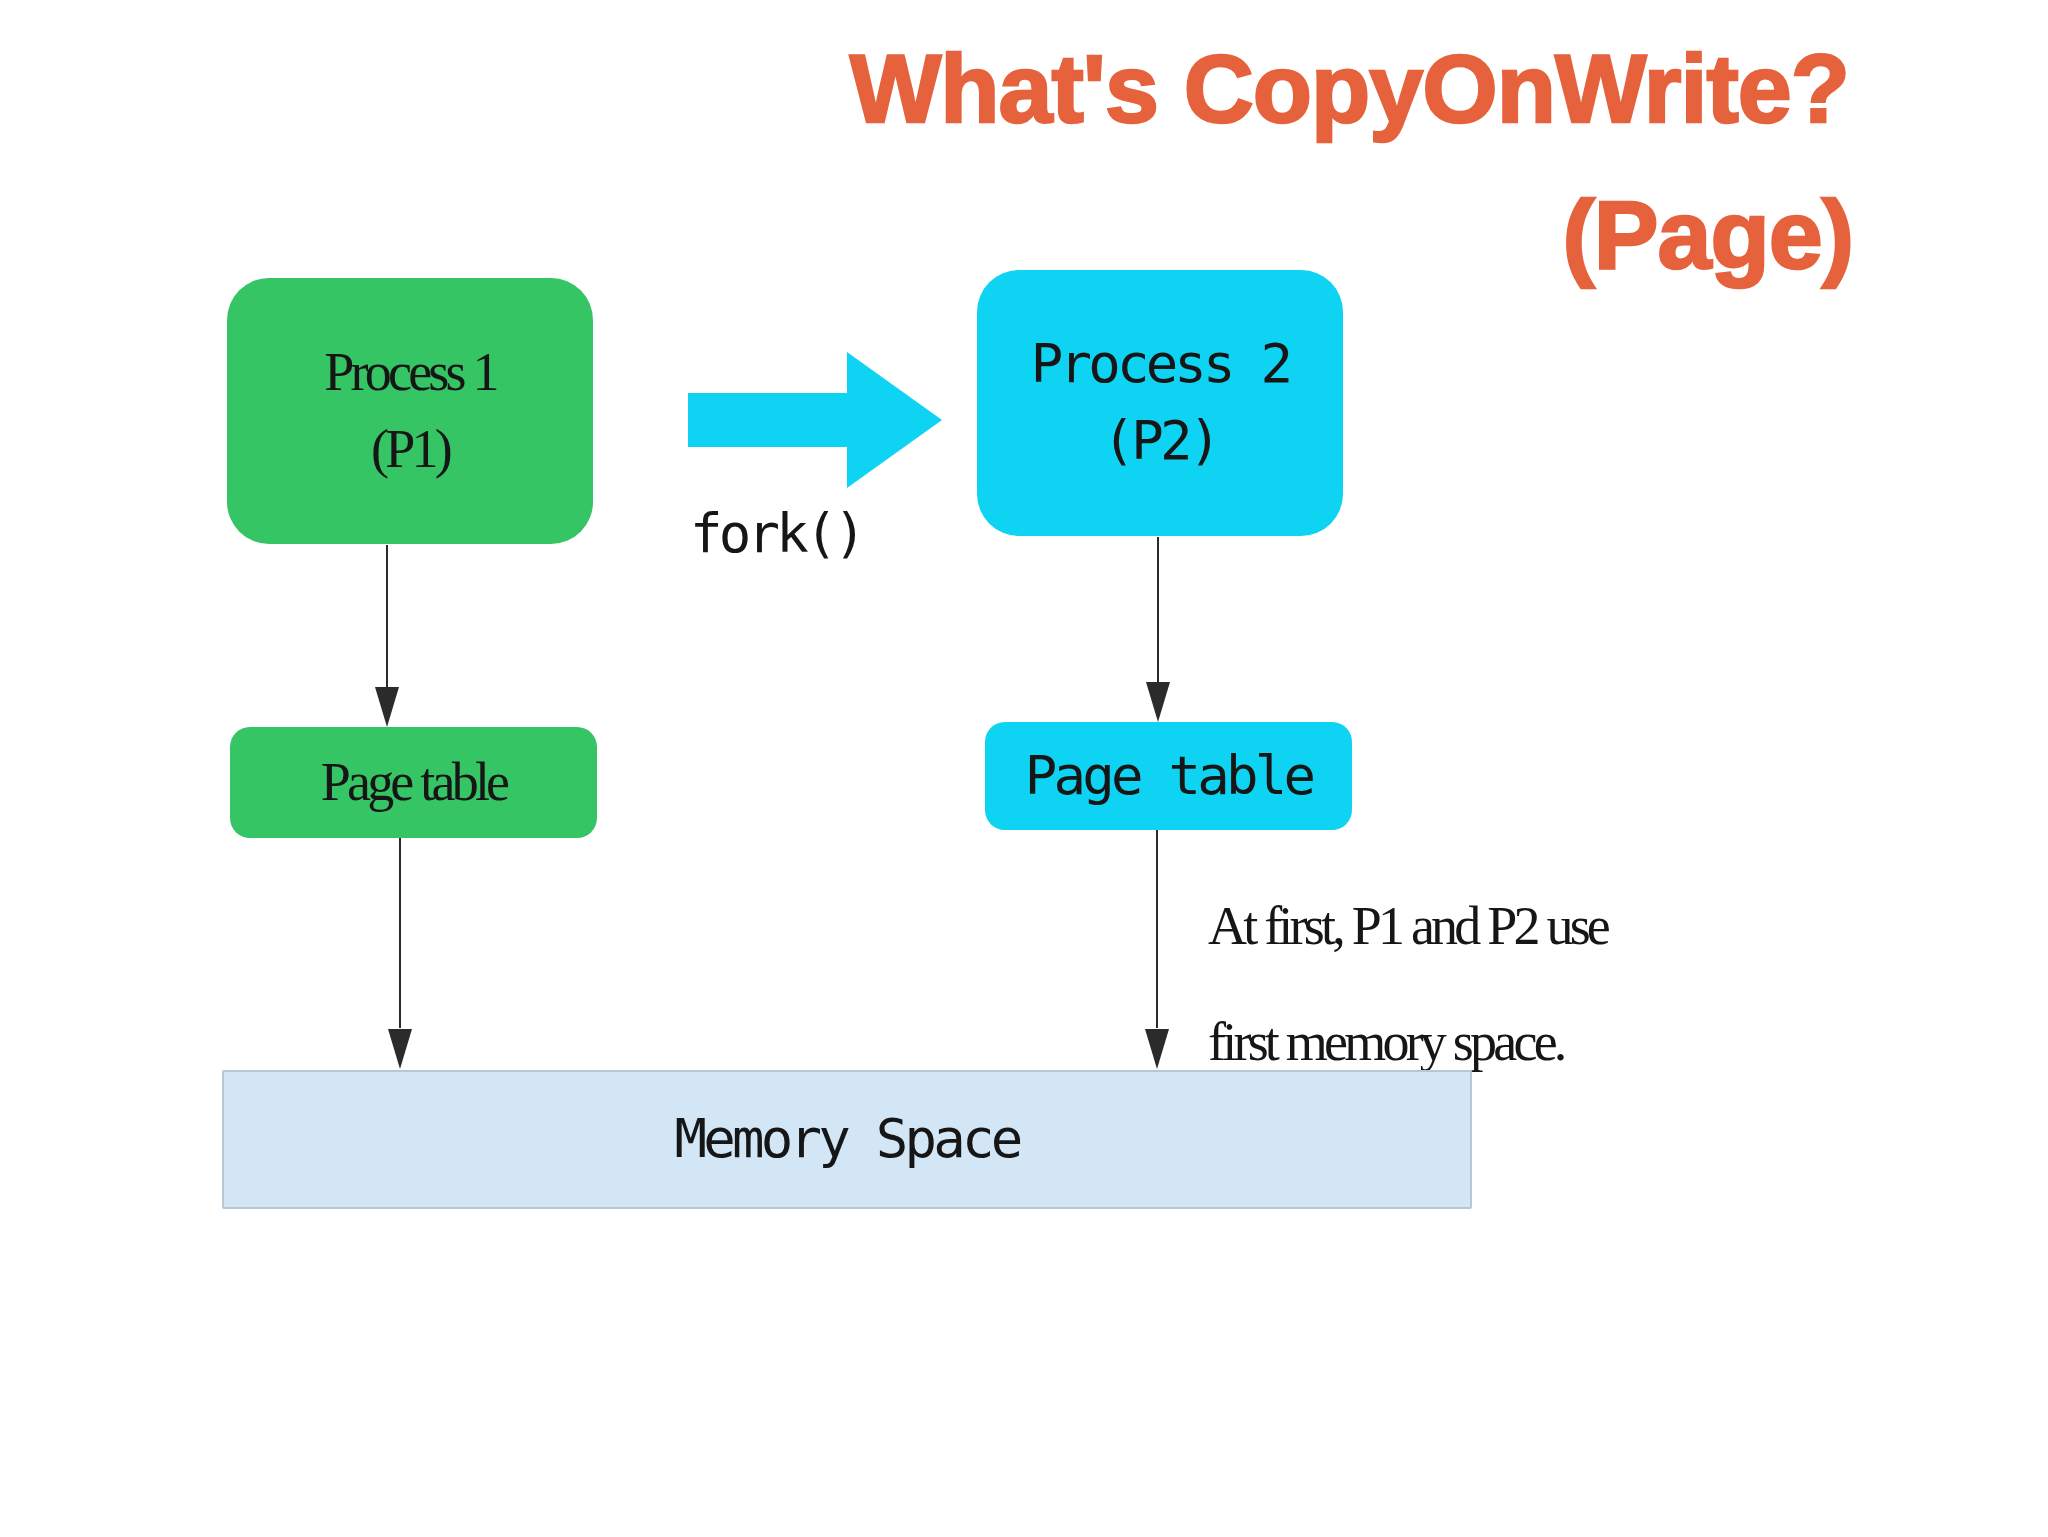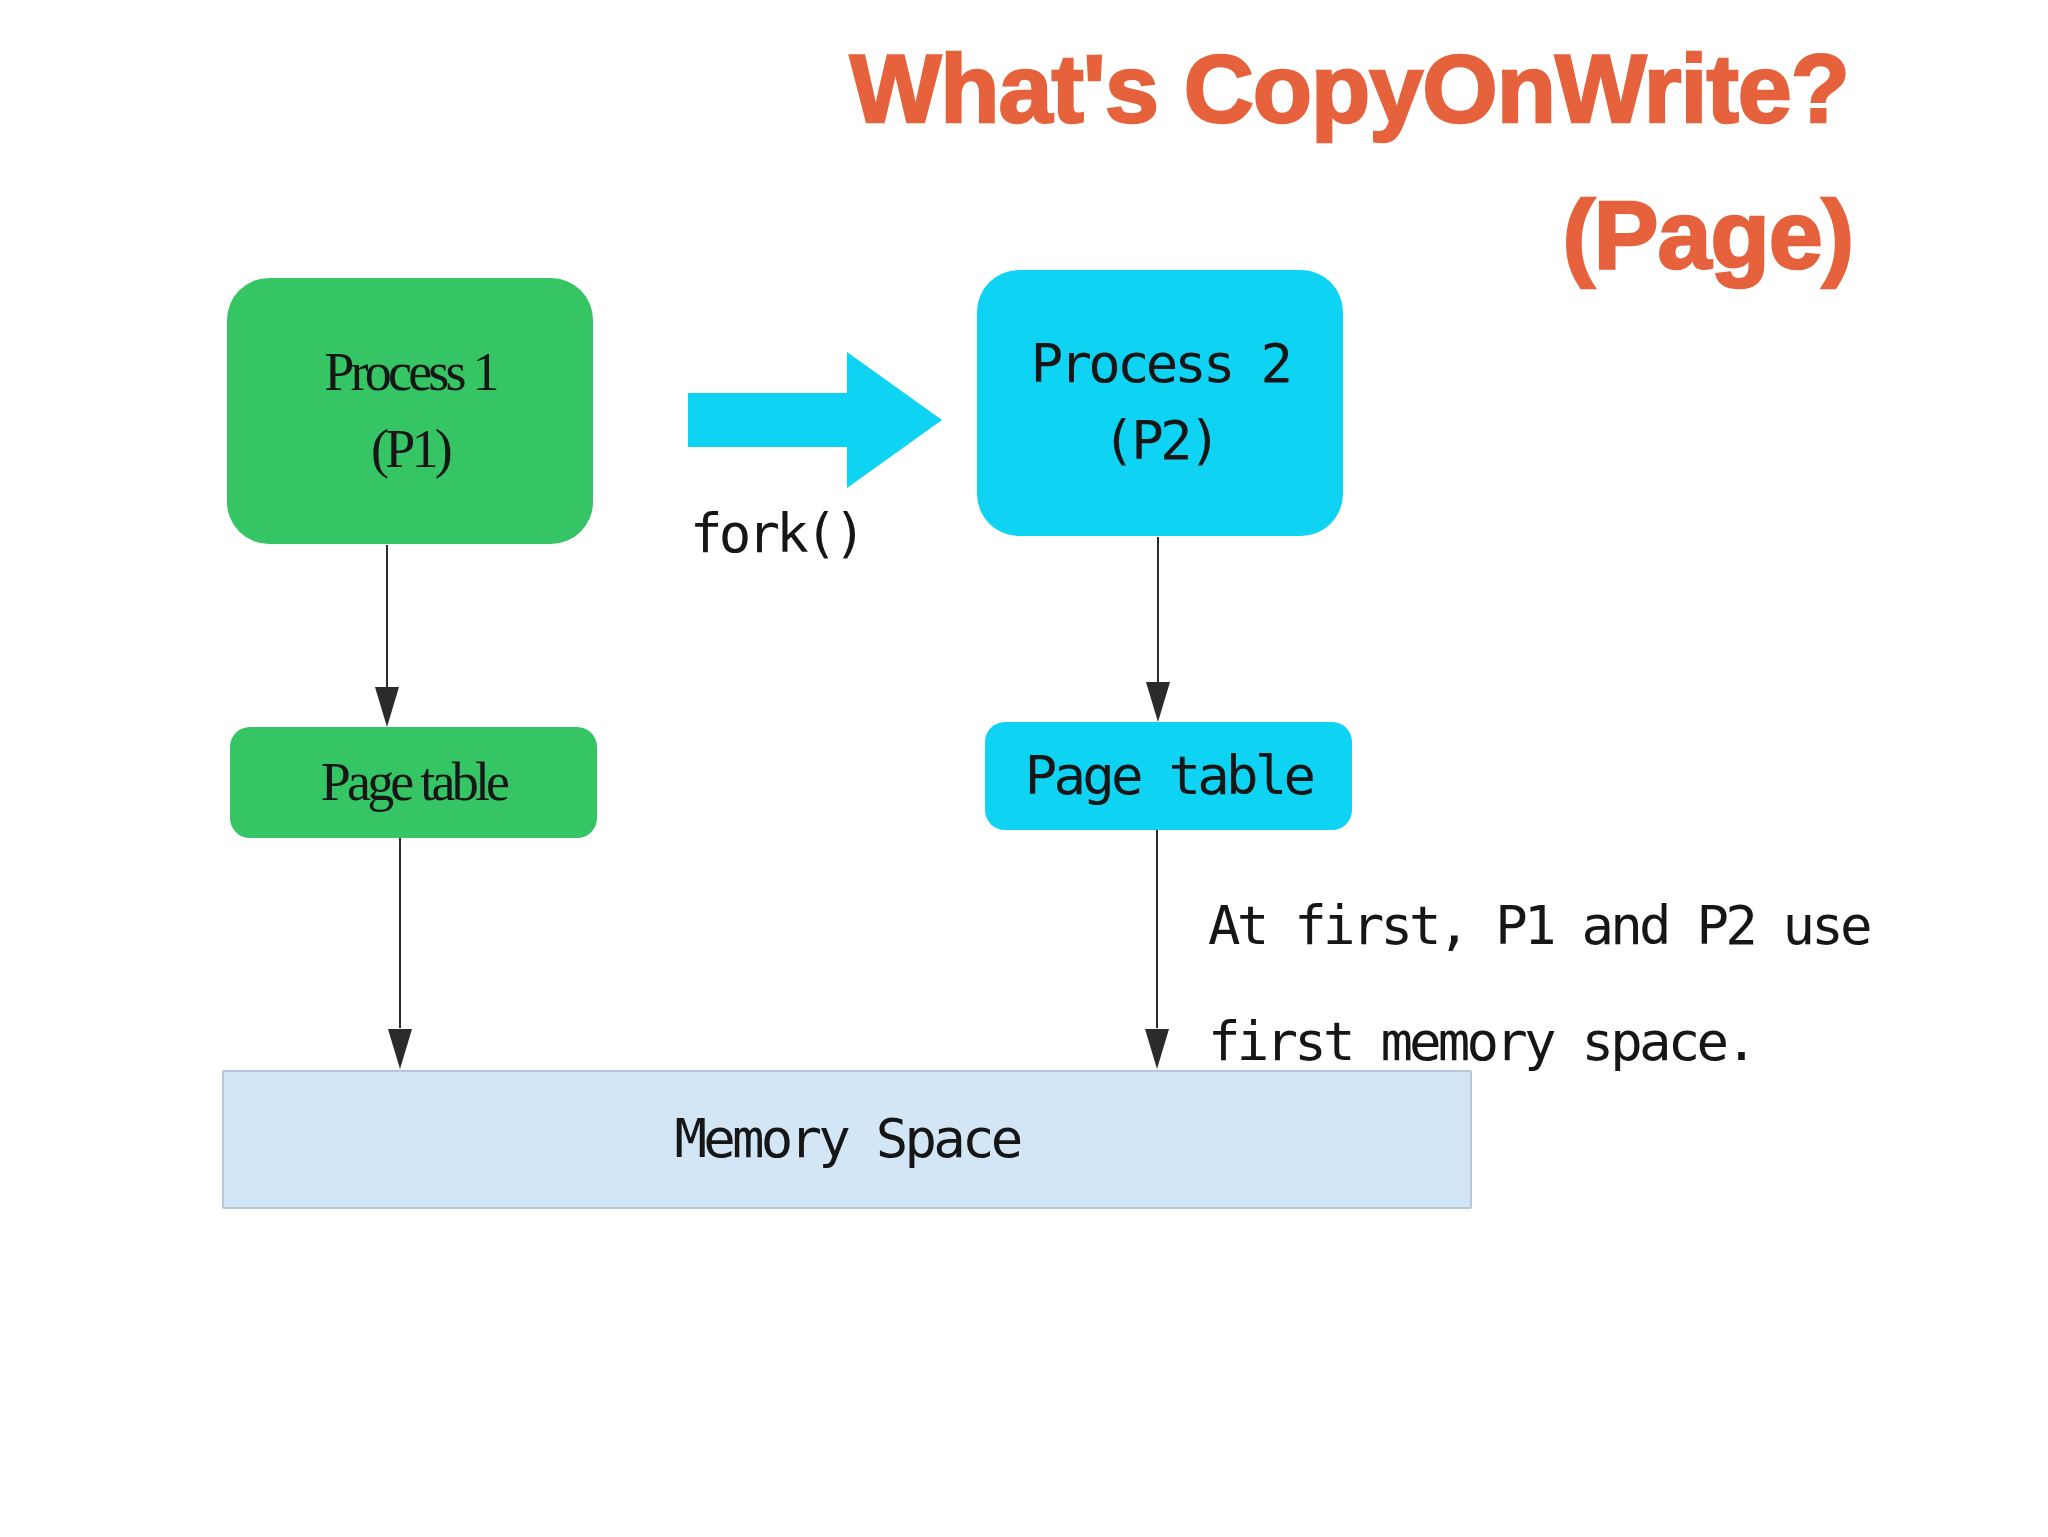--- a/index.html
+++ b/index.html
@@ -76,20 +76,21 @@
 
   
   .note {
     position: absolute;
     left: 1208px; top: 868px;
     font-size: 54px;
     letter-spacing: -0.07em;
     line-height: 2.15;
     color: #161616;
     white-space: nowrap;
+    font-family: Liberation Serif, serif;
   }
 
   
   .connector-layer {
     position: absolute;
     left: 0; top: 0;
     width: 2048px; height: 1537px;
     pointer-events: none;
   }
   .conn-line { stroke: var(--color-connector, #2b2b2b); stroke-width: 2; }

